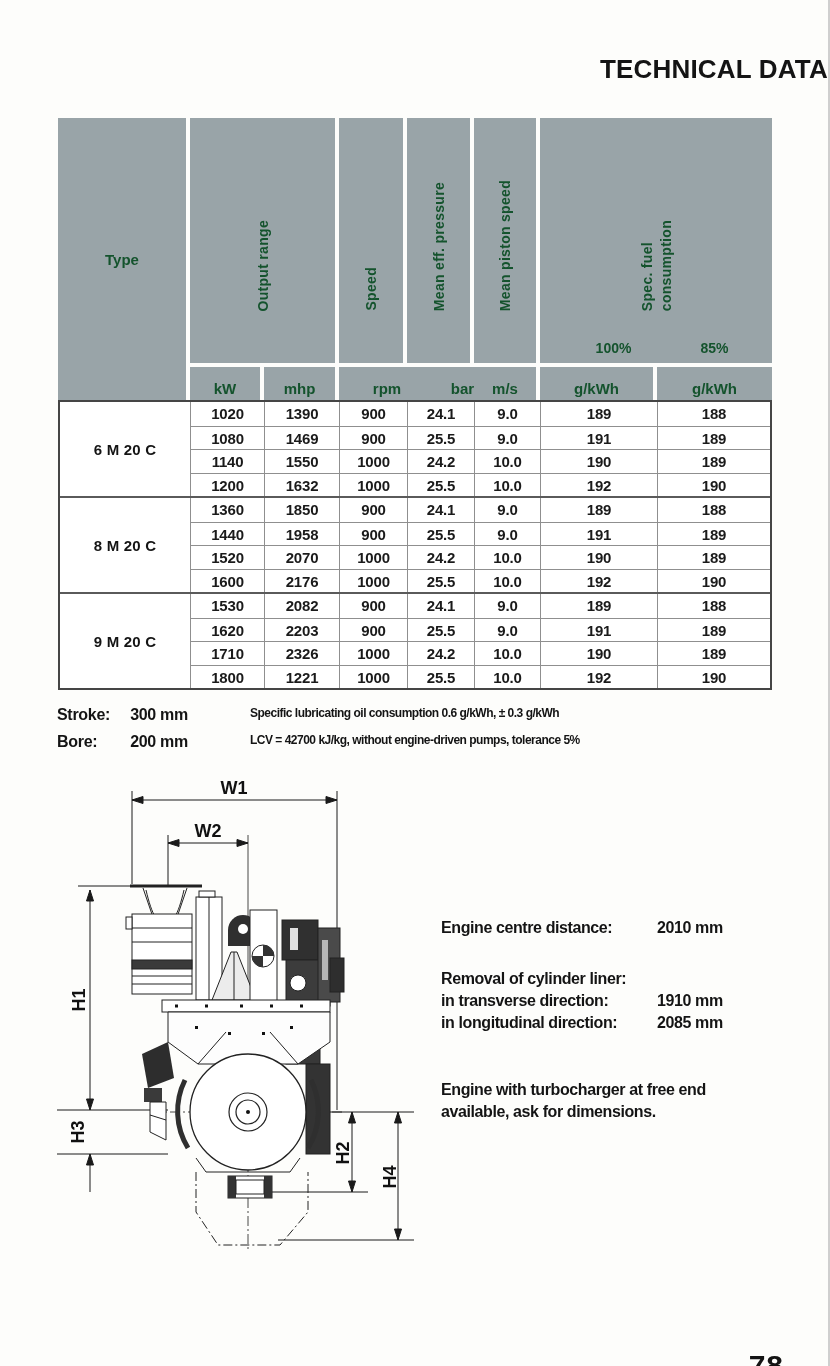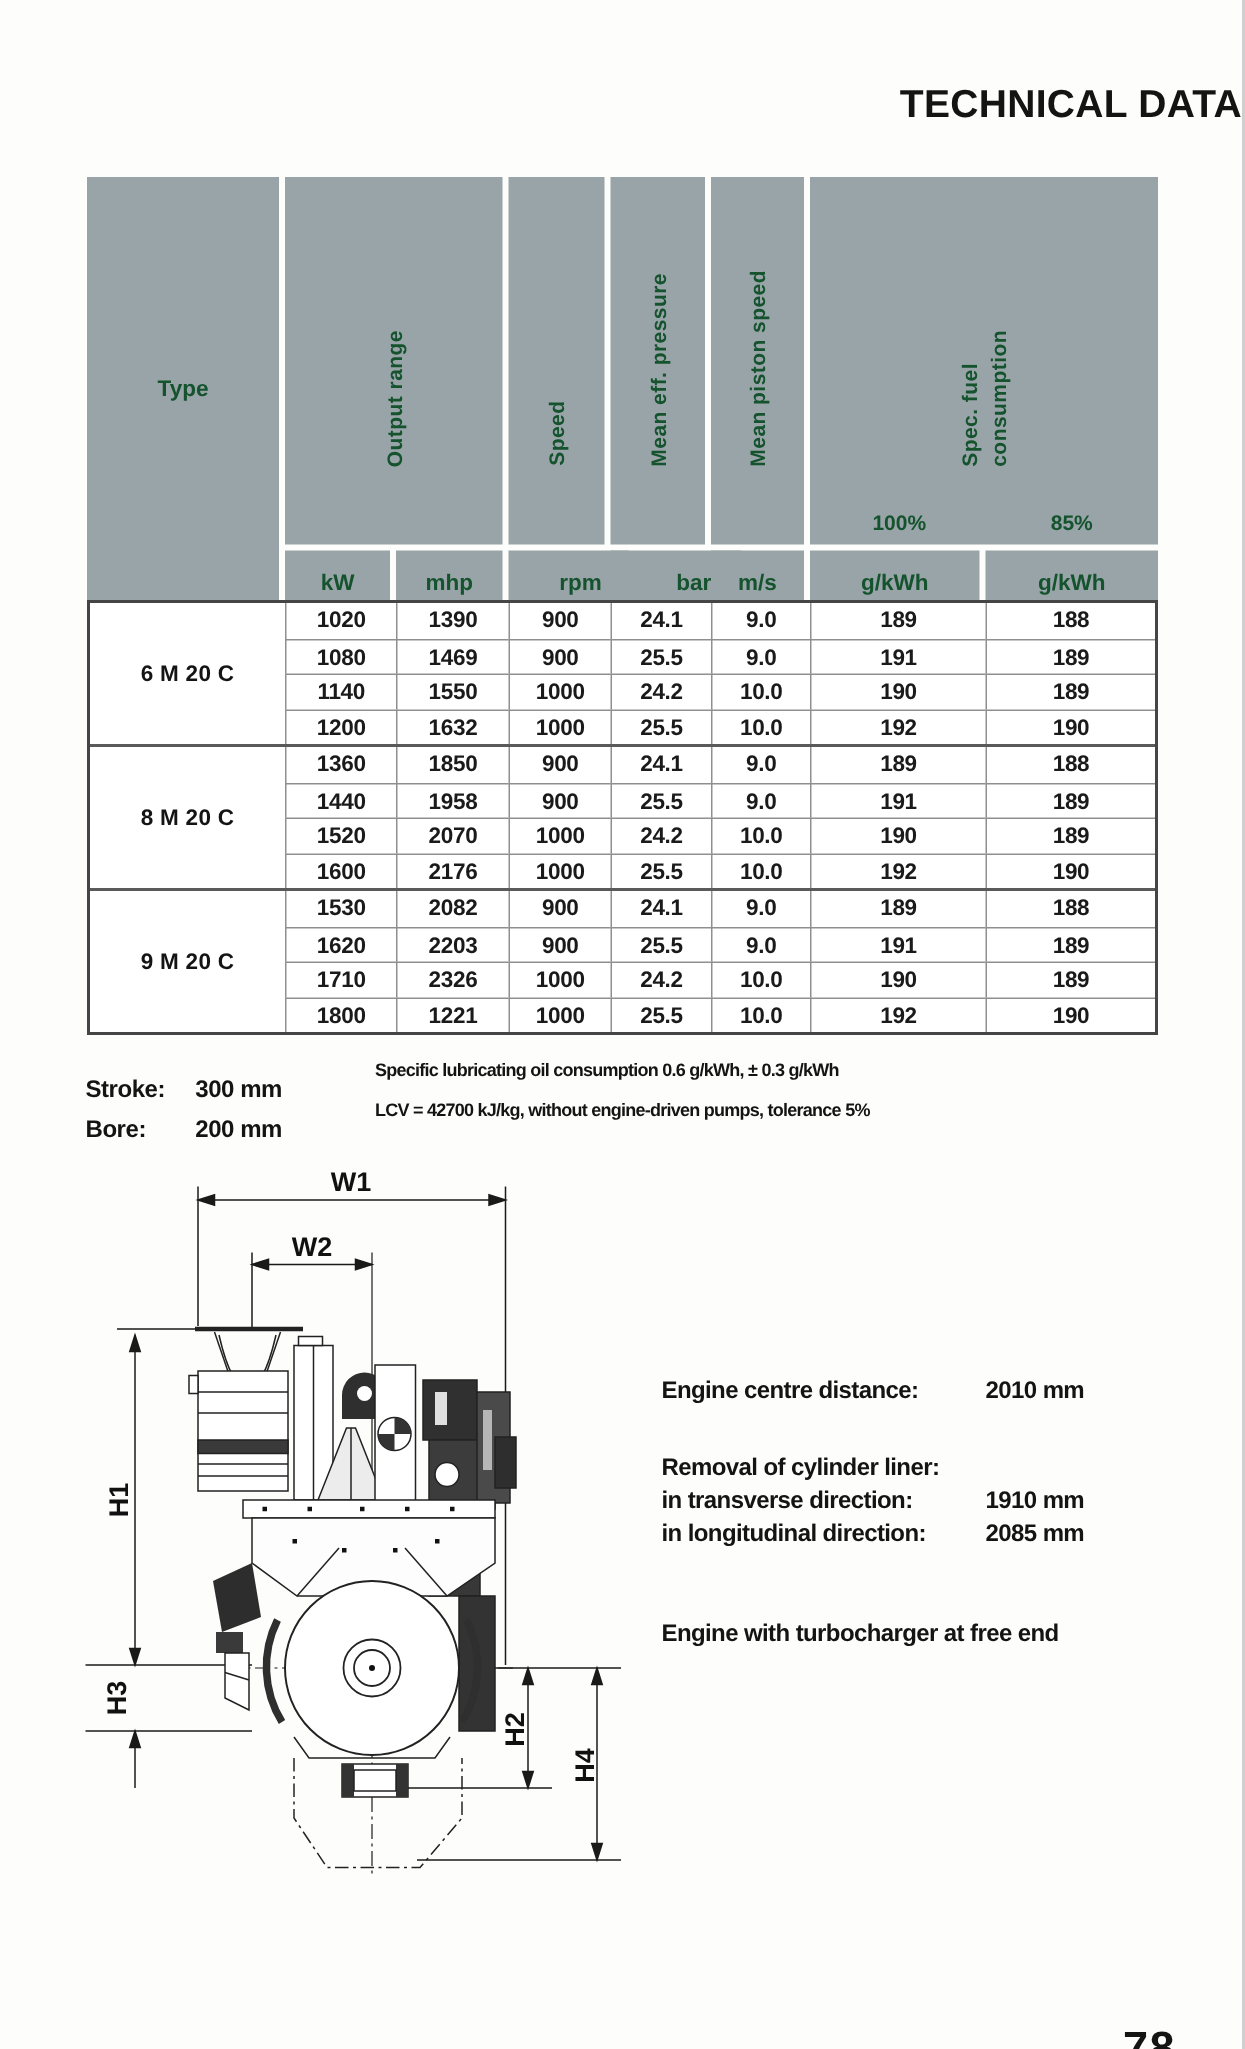--- a/index.html
+++ b/index.html
@@ -40,21 +40,21 @@
   }
   .rot2wrap{
     position:absolute;bottom:52px;left:50%;transform:translateX(-50%);
     display:flex;flex-direction:row;gap:3px;
   }
   .rot2wrap span{
     writing-mode:vertical-rl;transform:rotate(180deg);
     font-size:14px;font-weight:bold;letter-spacing:0.3px;white-space:nowrap;
   }
   .pct{position:absolute;bottom:7px;font-size:14px;font-weight:bold;text-align:center;}
-  .pct.p100{left:2px;width:115px;}
+  .pct.p100{left:16px;width:115px;}
   .pct.p85{left:117px;width:115px;}
   .unit{
     top:249px;height:43px;display:flex;align-items:center;justify-content:center;
     font-size:15px;font-weight:bold;
   }
   .u-kw{left:132px;width:70px;}
   .u-mhp{left:206px;width:71px;}
   .u-rpm{left:281px;width:64px;padding-left:16px;}
   .u-bar{left:349px;width:63px;padding-left:24px;}
   .u-ms{left:416px;width:62px;}
@@ -78,21 +78,21 @@
   }
   .dc{
     border-left:1px solid #8f8f8f;
     text-align:center;font-size:15px;font-weight:bold;letter-spacing:-0.2px;
     line-height:23px;height:100%;box-sizing:border-box;color:#1a1a1a;
   }
   .dc.bt{border-top:1px solid #8f8f8f;}
   
   .notes-left{position:absolute;left:57px;top:706px;font-size:16px;font-weight:bold;letter-spacing:-0.3px;}
   .notes-left .nrow{height:27px;}
-  .notes-left .nlab{display:inline-block;width:69px;margin-top:12px;}
+  .notes-left .nlab{display:inline-block;width:69px;}
   .notes-right{position:absolute;left:250px;top:706px;font-size:12px;font-weight:bold;letter-spacing:-0.5px;}
   .notes-right div{height:27px;}
   
   .rinfo{position:absolute;left:441px;top:919px;width:360px;font-size:16px;font-weight:bold;letter-spacing:-0.4px;}
   .rinfo .row{height:22px;}
   .rinfo .lab{display:inline-block;width:212px;}
   .gap28{height:29px;}
   .gap16{height:16px;}
   
   .diagram{position:absolute;left:55px;top:770px;}
@@ -397,19 +397,20 @@
       <span class="lab">in transverse direction:</span>
       <span>1910 mm</span>
     </div>
     <div class="row">
       <span class="lab">in longitudinal direction:</span>
       <span>2085 mm</span>
     </div>
     <div class="gap28"></div>
     <div class="gap16"></div>
     <div class="row">Engine with turbocharger at free end</div>
+    <div class="row">available, ask for dimensions.</div>
   </div>
 
   <div class="pagenum-clip">
     <span>78</span>
   </div>
 
 </div>
 
 </body></html>

